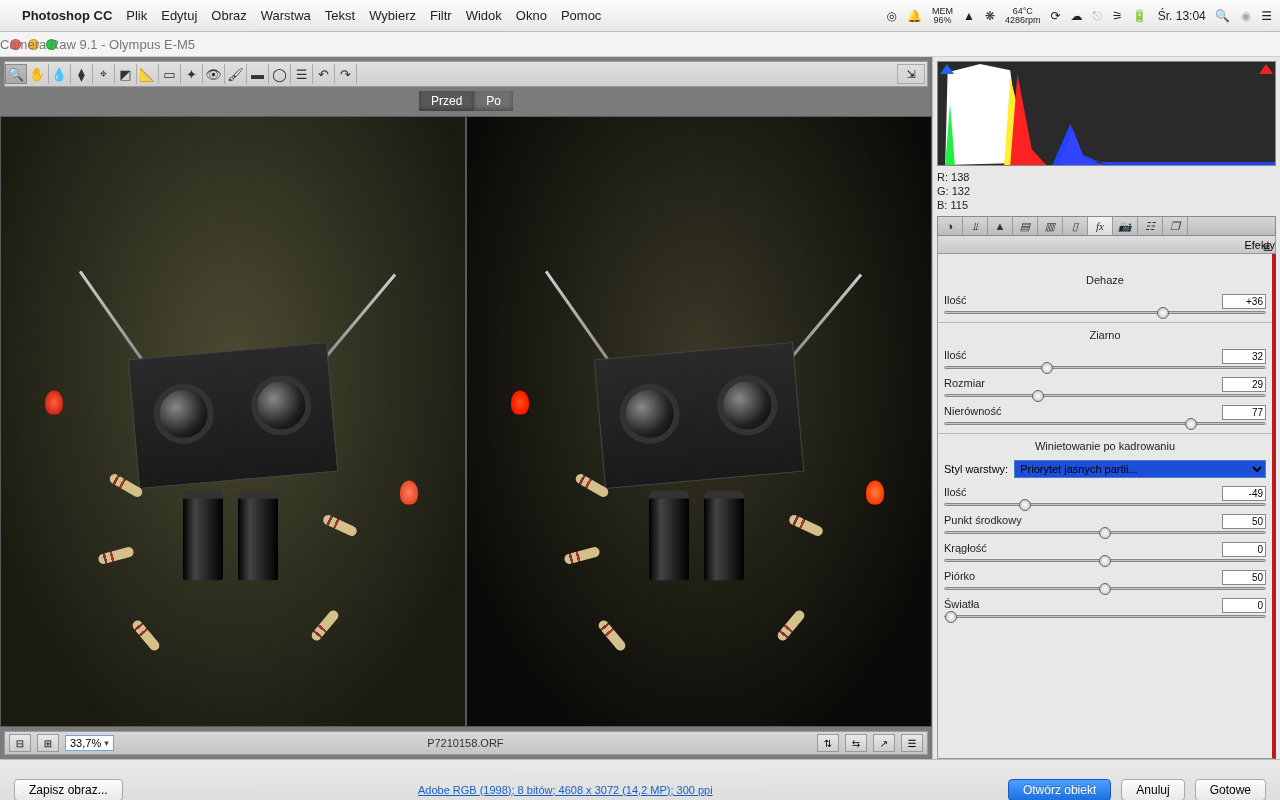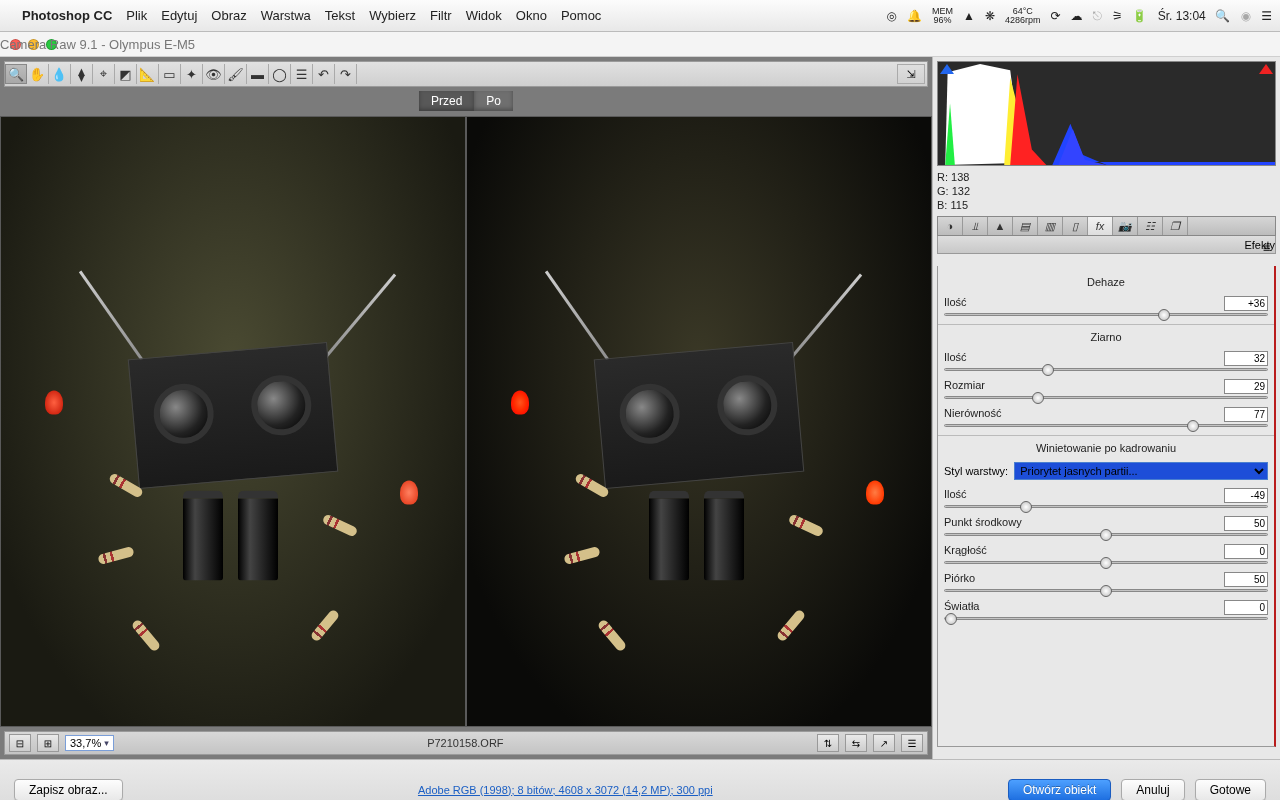--- a/index.html
+++ b/index.html
@@ -74,26 +74,26 @@
 .clip { position: absolute; top: 2px; width: 0; height: 0; border-left: 7px solid transparent; border-right: 7px solid transparent; }
 .clip.cl { left: 2px; border-bottom: 10px solid #2266ee; }
 .clip.cr { right: 2px; border-bottom: 10px solid #ee2222; }
 
 .rgbrow { display: flex; margin: 0 4px; gap: 8px; font-size: 11px; color: #222; }
 .rgblabels { line-height: 14px; }
 .exif { flex: 1; text-align: center; line-height: 14px; padding-top: 6px; }
 
 .ptabs { height: 20px; margin: 4px 4px 0 4px; background: linear-gradient(#d6d6d6,#bcbcbc); border: 1px solid #888; display: flex; }
 .ptab { width: 25px; height: 18px; border-right: 1px solid #999; display: flex; align-items: center; justify-content: center; font-size: 11px; font-style: italic; color: #333; }
-.ptab.sel { background: linear-gradient(#f2f2f2,#dedede); }
+.ptab.sel { background: linear-gradient(#f2f2f2,#dedede); font-family: Liberation Serif, serif; }
 
 .panelhead { height: 18px; background: linear-gradient(#dedede,#c8c8c8); border: 1px solid #999; border-top: none; margin: 0 4px; text-align: right; font-size: 11px; line-height: 18px; position: relative; }
 .panelhead .menu { position: absolute; right: 4px; top: 3px; font-size: 10px; }
 
-.pcontent { margin: 12px 4px; padding: 6px 6px; border-left: 1px solid #999; border-right: 2px solid #b91c1c; border-bottom: 1px solid #999; overflow-y: auto; flex: 1; }
+.pcontent { margin: 0 4px; padding: 16px 6px; border-left: 1px solid #999; border-right: 4px solid #b91c1c; border-bottom: 1px solid #999; overflow-y: auto; flex: 1; }
 .section { text-align: center; font-size: 11px; color: #222; margin: 4px 0 8px 0; }
 .slider-row { margin-bottom: 8px; }
 .slider-lbl { display: flex; justify-content: space-between; font-size: 11px; color: #222; margin-bottom: 2px; }
 .slider-lbl input { width: 44px; font-size: 10px; text-align: right; border: 1px solid #888; background: #fff; padding: 1px 2px; }
 .slider-track { height: 3px; background: linear-gradient(#aaa,#ddd); border: 1px solid #888; position: relative; border-radius: 2px; }
 .slider-thumb { width: 12px; height: 12px; background: radial-gradient(#fff,#bbb); border: 1px solid #666; border-radius: 50%; position: absolute; top: -5px; transform: translateX(-50%); }
 hr.sep { border: none; border-top: 1px solid #bbb; margin: 4px -6px 6px -6px; }
 .stylrow { display: flex; align-items: center; gap: 6px; font-size: 11px; margin-bottom: 8px; }
 .stylrow select { flex: 1; font-size: 11px; border: 1px solid #4a7fd0; background: #1d4ed8; padding: 1px; }
 

